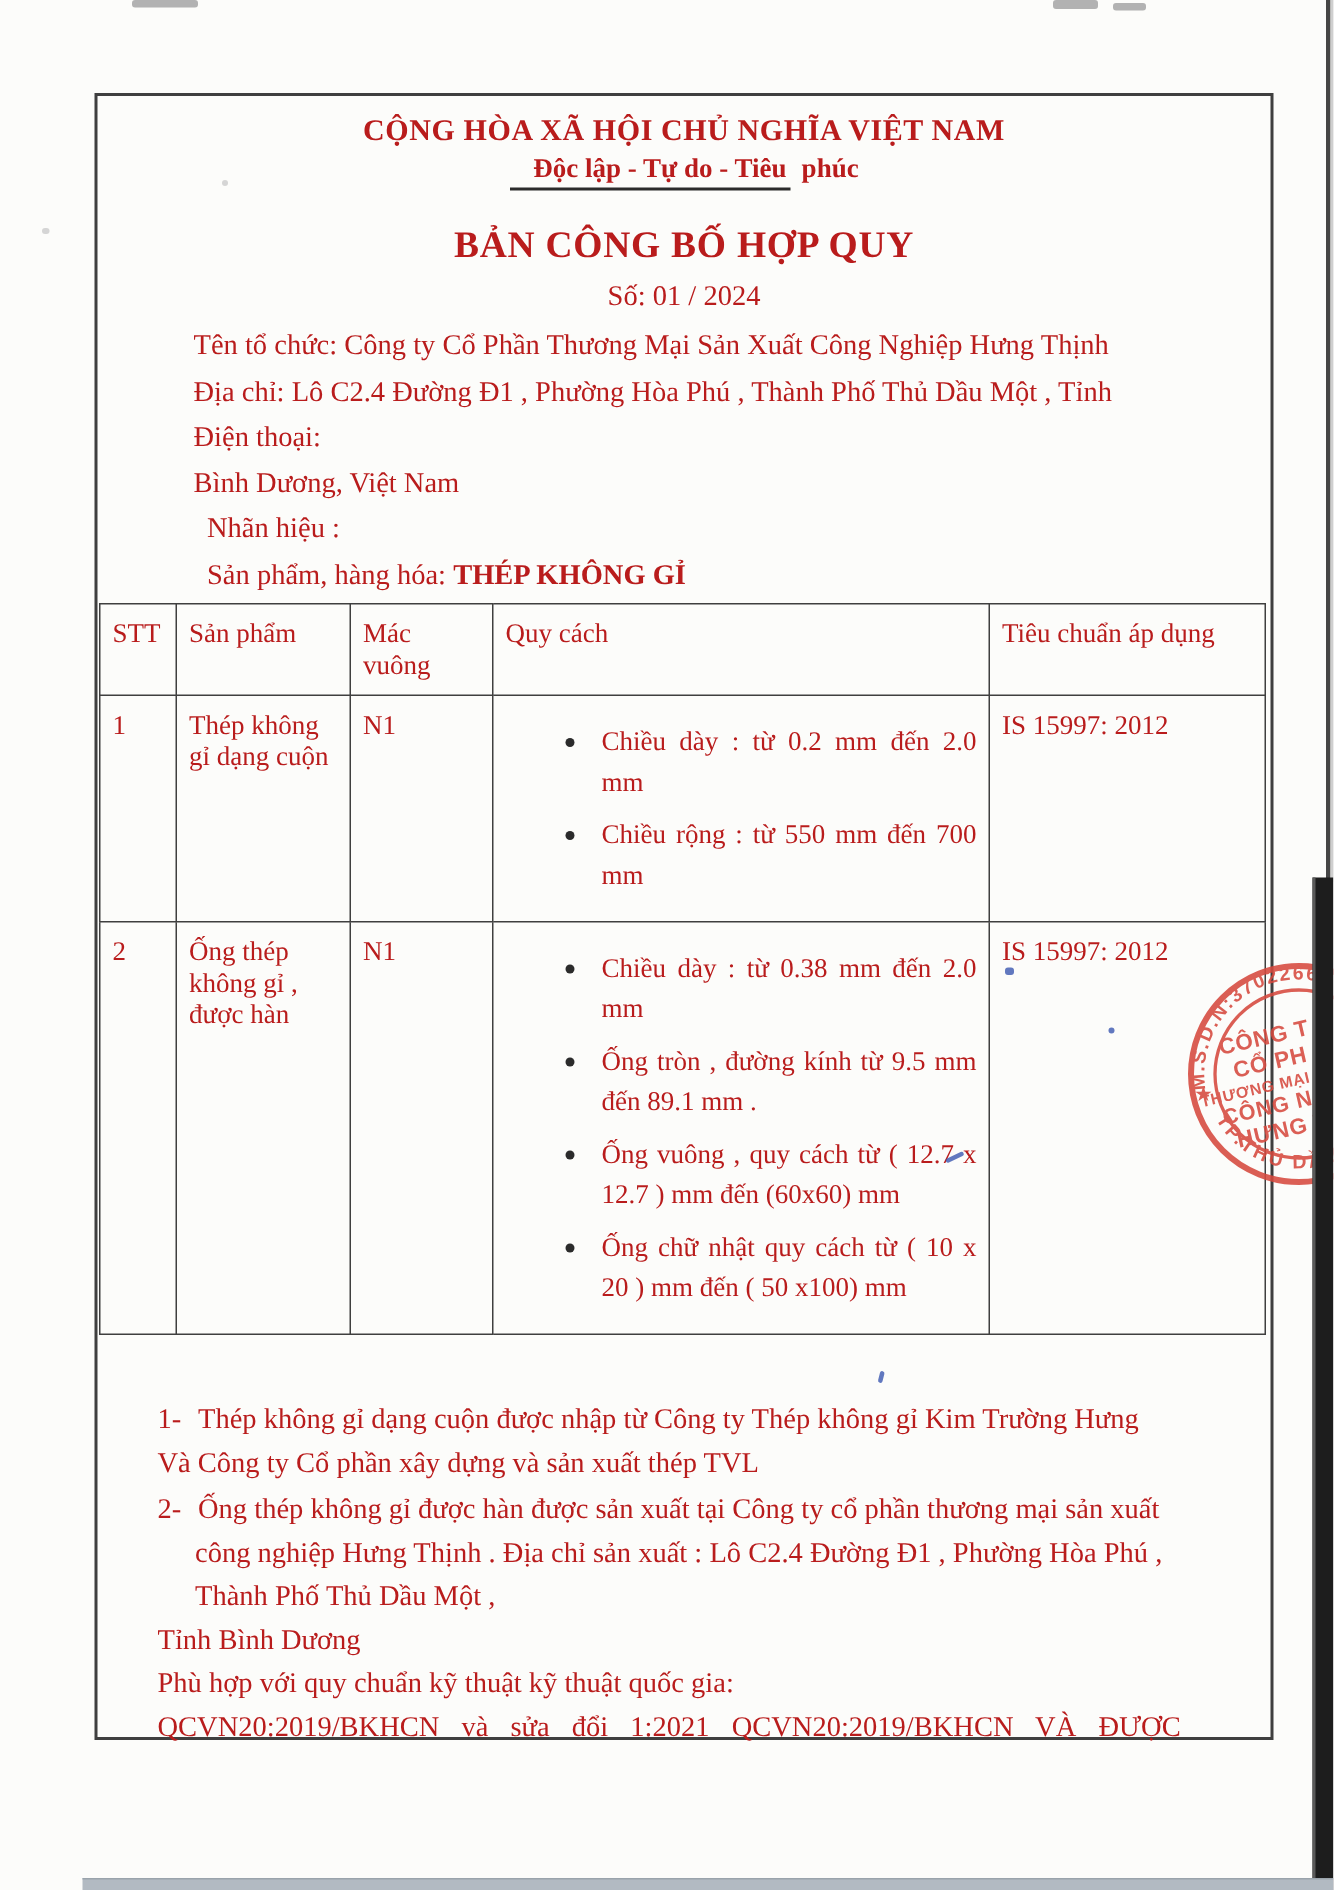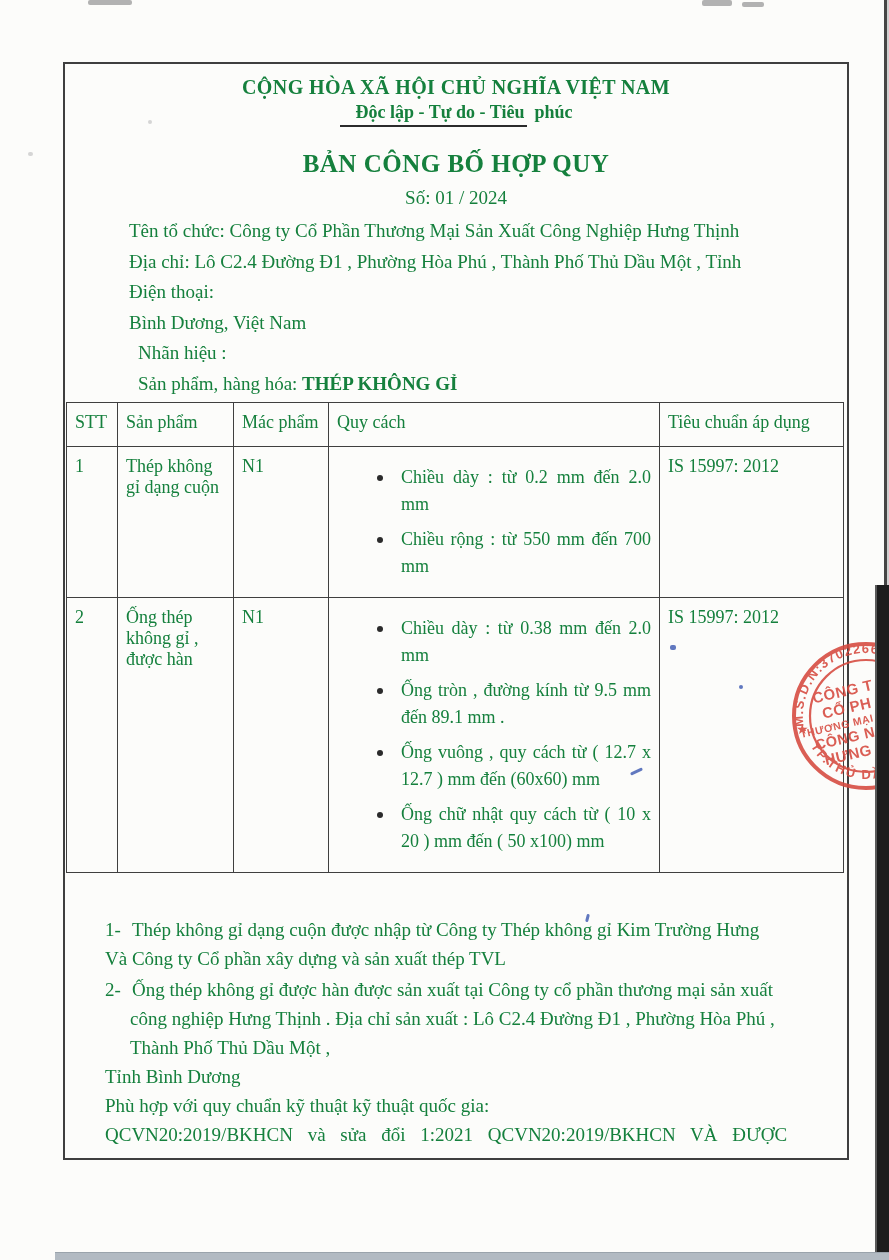--- a/index.html
+++ b/index.html
@@ -1,20 +1,20 @@
 <!DOCTYPE html>
 <html><head>
 <meta charset="utf-8">
 <style>
   html,body{margin:0;padding:0;background:#e8e8e8;}
   .page{
     position:relative; width:889px; height:1260px;
     background:#fcfcfa; overflow:hidden;
     font-family:"Liberation Serif","DejaVu Serif",serif;
-    color:#15803d;
+    color:#b91c1c;
   }
   
   .frame{
     position:absolute; left:63px; top:62px; width:782px; height:1094px;
     border:2px solid #3f3f3f; box-sizing:content-box; background:transparent;
   }
   
   .nat1{margin-top:12px; text-align:center; font-weight:bold; font-size:20px; letter-spacing:.4px;}
   .motto{margin-top:3px; text-align:center; font-weight:bold; font-size:18px;}
   .motto .u{border-bottom:2px solid #2b2b2b; padding:0 3px 3px 16px;}
@@ -97,21 +97,21 @@
         <col style="width:51px">
           <col style="width:116px">
           <col style="width:95px">
           <col style="width:331px">
           <col style="width:184px">
       </colgroup>
       <tbody>
           <tr style="height:44px">
         <th class="c">STT</th>
         <th>Sản phẩm</th>
-        <th>Mác phẩm</th>
+        <th>Mác vuông</th>
         <th>Quy cách</th>
         <th>Tiêu chuẩn áp dụng</th>
       </tr>
       <tr style="height:93px">
         <td class="c">1</td>
         <td class="prod">Thép không gỉ dạng cuộn</td>
         <td class="c">N1</td>
         <td class="spec-cell">
           <ul class="bullets">
             <li class="stretch">Chiều dày : từ 0.2 mm đến 2.0 mm</li>

